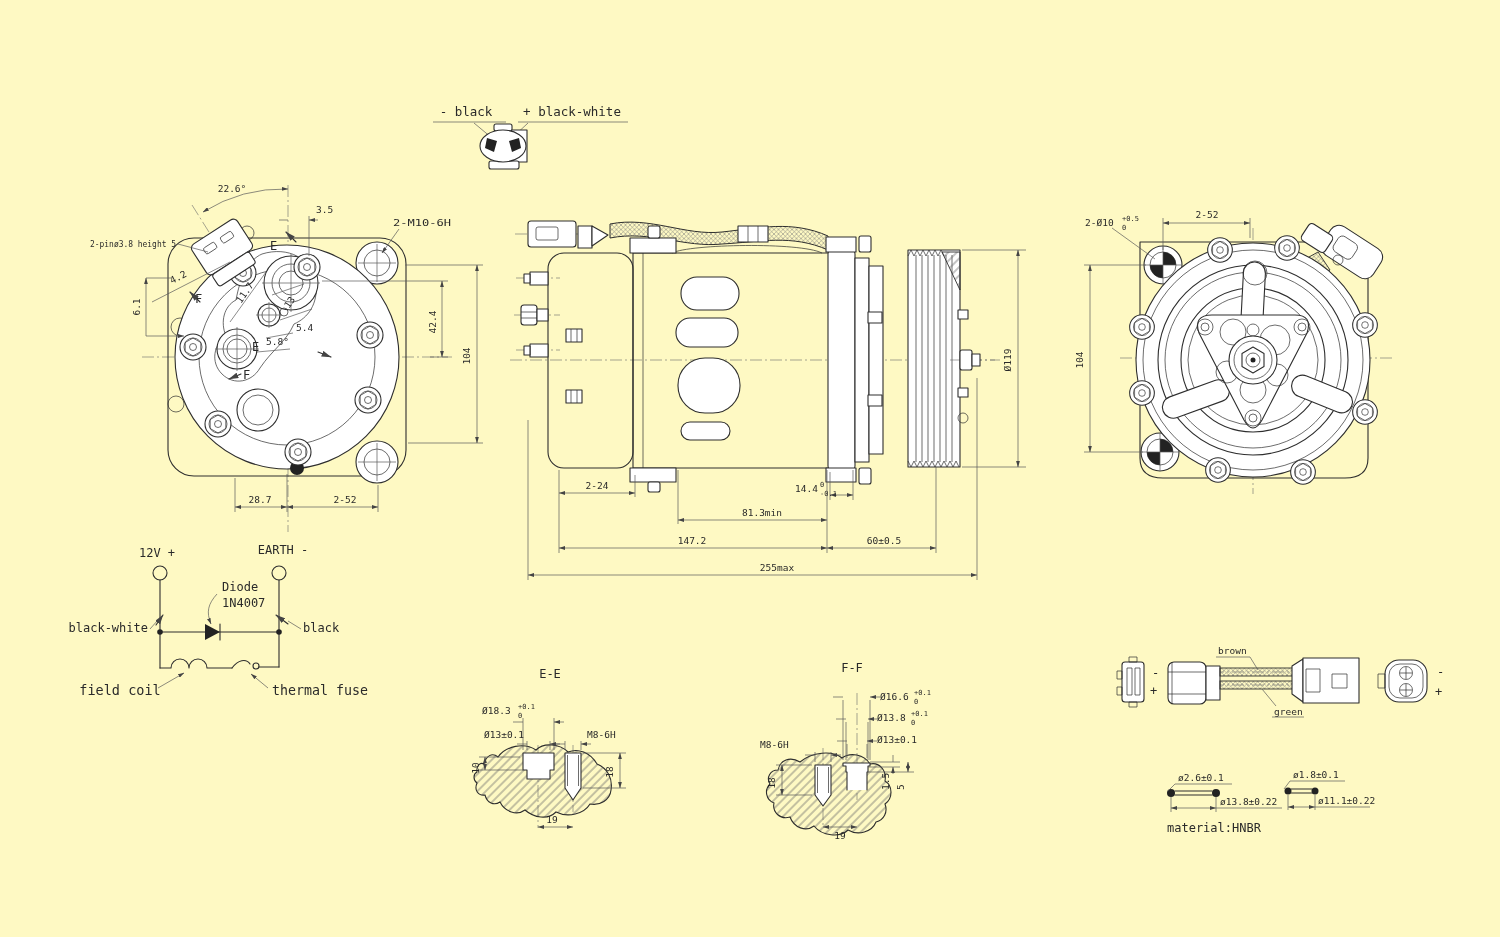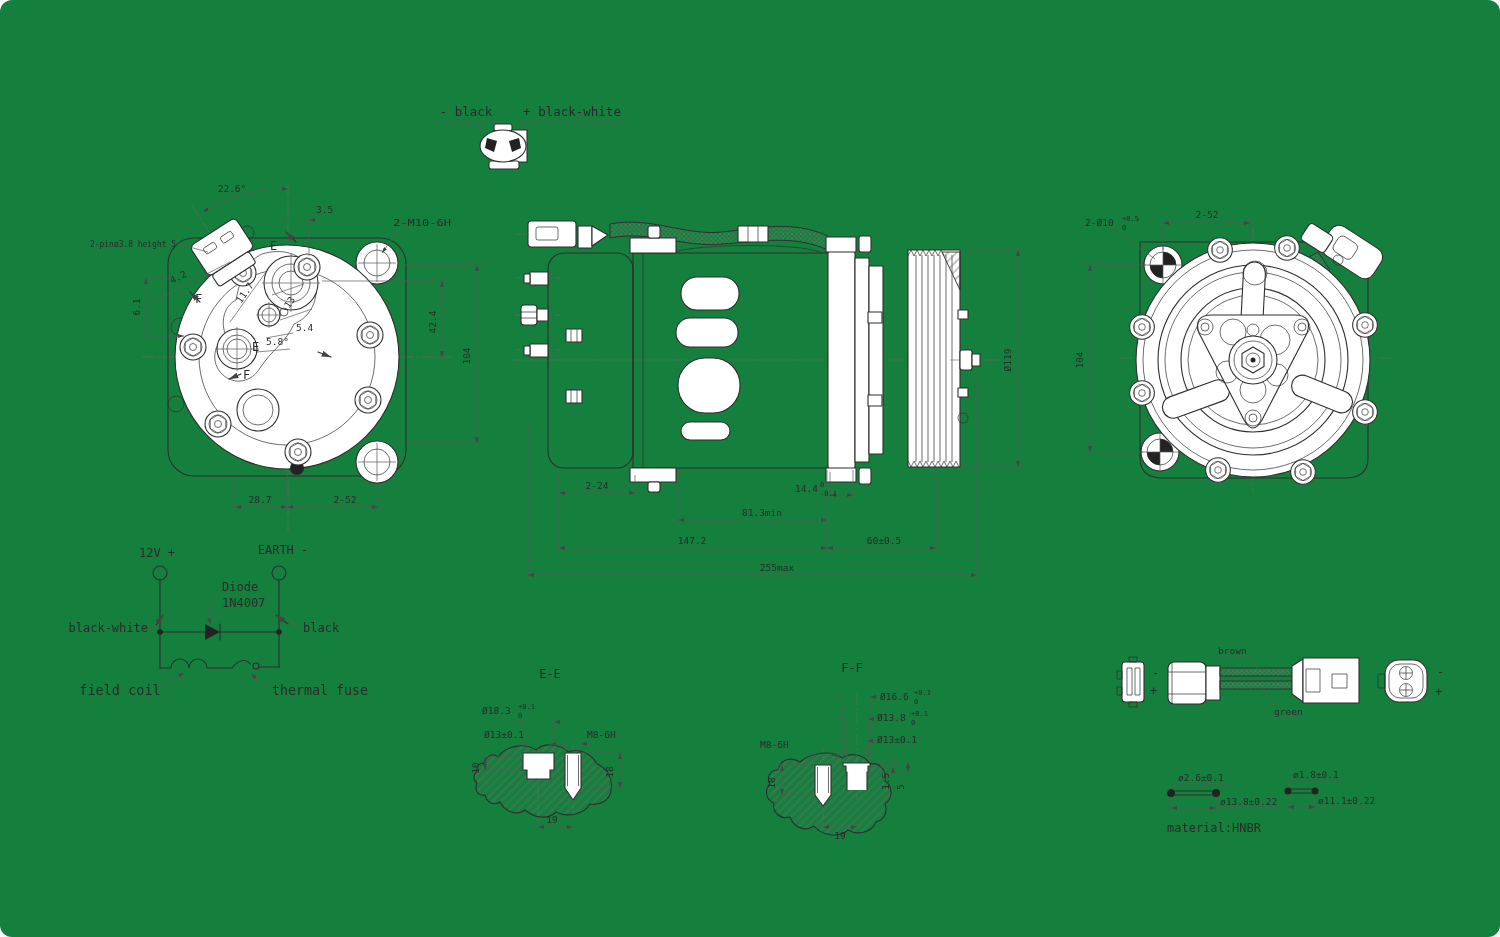--- a/index.html
+++ b/index.html
@@ -1,16 +1,16 @@
 <!DOCTYPE html>
 <html><head>
 <meta charset="utf-8">
 <style>
   html,body{margin:0;padding:0;background:#fff;}
-  #stage{width:1500px;height:937px;background:#15803d;position:relative;font-family:"DejaVu Sans Mono",monospace;border-radius:12px;}
+  #stage{width:1500px;height:937px;background:#fef9c3;position:relative;font-family:"DejaVu Sans Mono",monospace;}
   svg{display:block;}
   .geo{fill:none;stroke:#2e2e2e;stroke-width:1.1;stroke-linejoin:round;stroke-linecap:round;}
   .geo2{fill:none;stroke:#2e2e2e;stroke-width:0.7;stroke-linejoin:round;}
   .fillw{fill:#ffffff;stroke:#2e2e2e;stroke-width:1.1;stroke-linejoin:round;}
   .dim{fill:none;stroke:#5a5a5a;stroke-width:0.7;}
   .cl{fill:none;stroke:#6a6a6a;stroke-width:0.6;stroke-dasharray:12 3 2 3;}
   .blk{fill:#222;stroke:none;}
   text{fill:#2a2a2a;font-family:"DejaVu Sans Mono",monospace;}
   .lbl{font-size:9.5px;}
   .lbl2{font-size:12px;}

